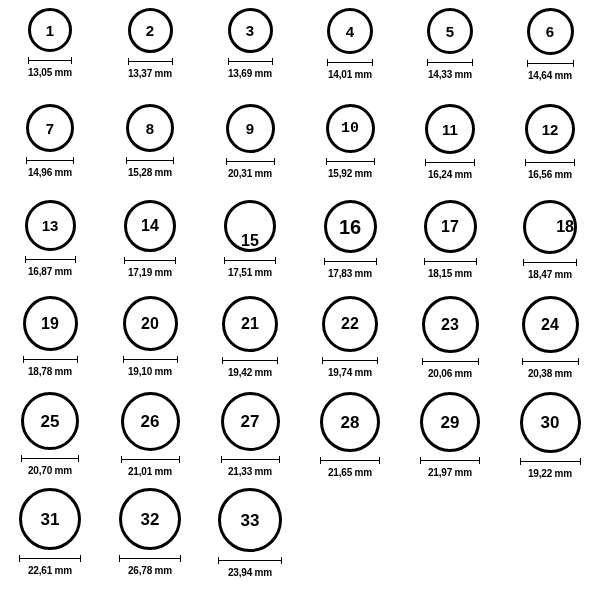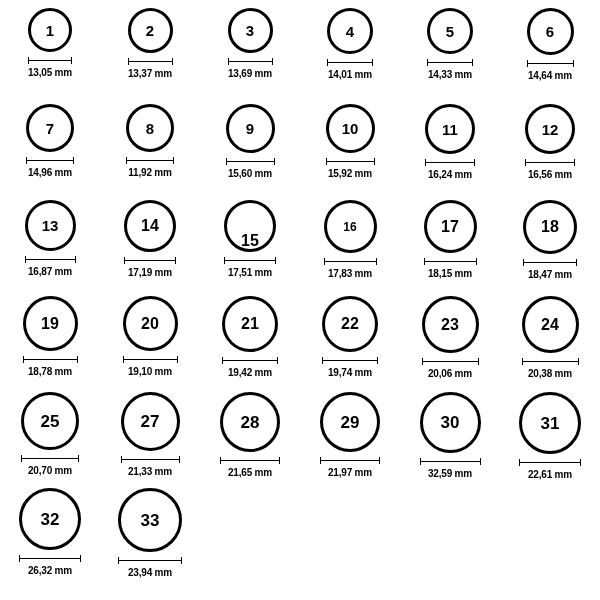--- a/index.html
+++ b/index.html
@@ -165,36 +165,36 @@
       </div>
       <div class="cell">
         <div class="ring" style="width: 48px; height: 48px;">
           <span class="ring-num" style="font-size: 15px;">8</span>
         </div>
         <div class="measure" style="width: 48px;">
           <span class="bar"></span>
           <span class="cap left"></span>
           <span class="cap right"></span>
         </div>
-        <div class="mm-label">11,92 mm</div>
+        <div class="mm-label">15,28 mm</div>
       </div>
       <div class="cell">
         <div class="ring" style="width: 49px; height: 49px;">
           <span class="ring-num" style="font-size: 15px;">9</span>
         </div>
         <div class="measure" style="width: 49px;">
           <span class="bar"></span>
           <span class="cap left"></span>
           <span class="cap right"></span>
         </div>
-        <div class="mm-label">15,60 mm</div>
+        <div class="mm-label">20,31 mm</div>
       </div>
       <div class="cell">
         <div class="ring" style="width: 49px; height: 49px;">
-          <span class="ring-num" style="font-size: 15px;">10</span>
+          <span class="ring-num" style="font-size: 15px; font-family: Liberation Mono, monospace;">10</span>
         </div>
         <div class="measure" style="width: 49px;">
           <span class="bar"></span>
           <span class="cap left"></span>
           <span class="cap right"></span>
         </div>
         <div class="mm-label">15,92 mm</div>
       </div>
       <div class="cell">
         <div class="ring" style="width: 50px; height: 50px;">
@@ -246,42 +246,42 @@
         </div>
         <div class="measure" style="width: 52px;">
           <span class="bar"></span>
           <span class="cap left"></span>
           <span class="cap right"></span>
         </div>
         <div class="mm-label">17,51 mm</div>
       </div>
       <div class="cell">
         <div class="ring" style="width: 53px; height: 53px;">
-          <span class="ring-num" style="font-size: 12px;">16</span>
+          <span class="ring-num" style="font-size: 20px;">16</span>
         </div>
         <div class="measure" style="width: 53px;">
           <span class="bar"></span>
           <span class="cap left"></span>
           <span class="cap right"></span>
         </div>
         <div class="mm-label">17,83 mm</div>
       </div>
       <div class="cell">
         <div class="ring" style="width: 53px; height: 53px;">
           <span class="ring-num" style="font-size: 16px;">17</span>
         </div>
         <div class="measure" style="width: 53px;">
           <span class="bar"></span>
           <span class="cap left"></span>
           <span class="cap right"></span>
         </div>
         <div class="mm-label">18,15 mm</div>
       </div>
       <div class="cell">
-        <div class="ring" style="width: 54px; height: 54px;">
+        <div class="ring" style="width: 54px; height: 54px; justify-content: flex-end;">
           <span class="ring-num" style="font-size: 16px;">18</span>
         </div>
         <div class="measure" style="width: 54px;">
           <span class="bar"></span>
           <span class="cap left"></span>
           <span class="cap right"></span>
         </div>
         <div class="mm-label">18,47 mm</div>
       </div>
       <div class="cell">
@@ -356,20 +356,31 @@
         </div>
         <div class="measure" style="width: 58px;">
           <span class="bar"></span>
           <span class="cap left"></span>
           <span class="cap right"></span>
         </div>
         <div class="mm-label">20,70 mm</div>
       </div>
       <div class="cell">
         <div class="ring" style="width: 59px; height: 59px;">
+          <span class="ring-num" style="font-size: 17px;">26</span>
+        </div>
+        <div class="measure" style="width: 59px;">
+          <span class="bar"></span>
+          <span class="cap left"></span>
+          <span class="cap right"></span>
+        </div>
+        <div class="mm-label">21,01 mm</div>
+      </div>
+      <div class="cell">
+        <div class="ring" style="width: 59px; height: 59px;">
           <span class="ring-num" style="font-size: 17px;">27</span>
         </div>
         <div class="measure" style="width: 59px;">
           <span class="bar"></span>
           <span class="cap left"></span>
           <span class="cap right"></span>
         </div>
         <div class="mm-label">21,33 mm</div>
       </div>
       <div class="cell">
@@ -396,21 +407,21 @@
       </div>
       <div class="cell">
         <div class="ring" style="width: 61px; height: 61px;">
           <span class="ring-num" style="font-size: 17px;">30</span>
         </div>
         <div class="measure" style="width: 61px;">
           <span class="bar"></span>
           <span class="cap left"></span>
           <span class="cap right"></span>
         </div>
-        <div class="mm-label">32,59 mm</div>
+        <div class="mm-label">19,22 mm</div>
       </div>
       <div class="cell">
         <div class="ring" style="width: 62px; height: 62px;">
           <span class="ring-num" style="font-size: 17px;">31</span>
         </div>
         <div class="measure" style="width: 62px;">
           <span class="bar"></span>
           <span class="cap left"></span>
           <span class="cap right"></span>
         </div>
@@ -418,21 +429,21 @@
       </div>
       <div class="cell">
         <div class="ring" style="width: 62px; height: 62px; align-items: center;">
           <span class="ring-num" style="font-size: 17px;">32</span>
         </div>
         <div class="measure" style="width: 62px;">
           <span class="bar"></span>
           <span class="cap left"></span>
           <span class="cap right"></span>
         </div>
-        <div class="mm-label">26,32 mm</div>
+        <div class="mm-label">26,78 mm</div>
       </div>
       <div class="cell">
         <div class="ring" style="width: 64px; height: 64px;">
           <span class="ring-num" style="font-size: 17px;">33</span>
         </div>
         <div class="measure" style="width: 64px;">
           <span class="bar"></span>
           <span class="cap left"></span>
           <span class="cap right"></span>
         </div>

